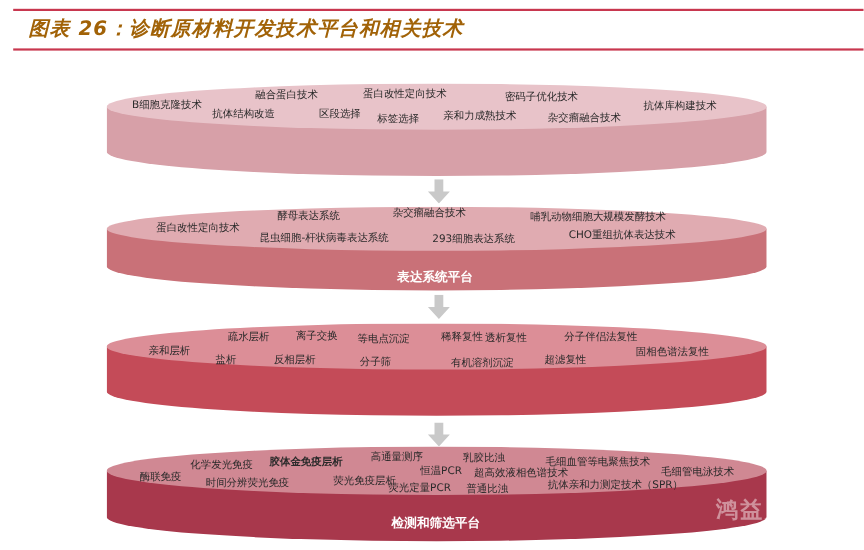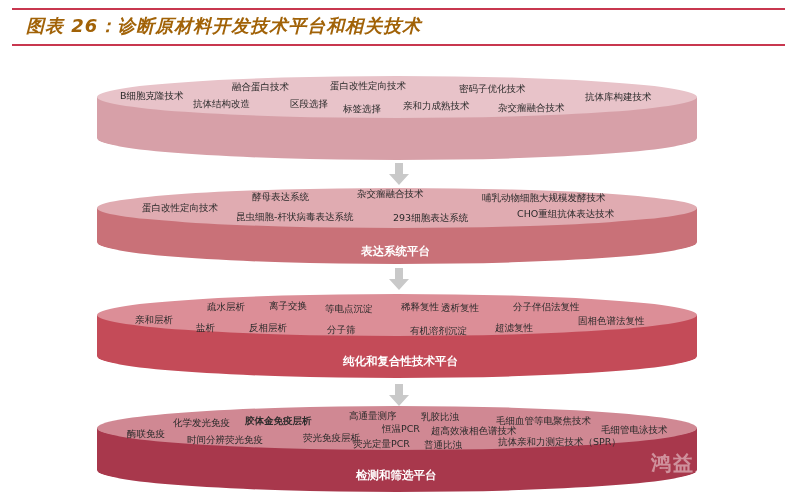--- a/index.html
+++ b/index.html
@@ -74,36 +74,35 @@
   <span class="item" style="left:228px;top:9px;">等电点沉淀</span>
   <span class="item" style="left:293px;top:7px;margin-left:11px;">稀释复性</span>
   <span class="item" style="left:344px;top:8px;">透析复性</span>
   <span class="item" style="left:416px;top:7px;">分子伴侣法复性</span>
   <span class="item" style="left:99px;top:28px;">盐析</span>
   <span class="item" style="left:152px;top:28px;">反相层析</span>
   <span class="item" style="left:230px;top:30px;">分子筛</span>
   <span class="item" style="left:313px;top:31px;">有机溶剂沉淀</span>
   <span class="item" style="left:398px;top:28px;">超滤复性</span>
   <span class="item" style="left:481px;top:21px;">固相色谱法复性</span>
-  <span class="plabel" style="left:246px;top:60px;">纯化和复合性技术平台</span>
 </div>
 
 <svg class="arrow" style="left:389px;top:384px;" viewBox="0 0 20 22">
   <path d="M6,0 L14,0 L14,11 L20,11 L10,22 L0,11 L6,11 Z" fill="#c9c9c9"></path>
 </svg>
 
 <div class="disc" style="top:406px;height:90px;">
   <svg width="600" height="90">
     <path d="M0,22 L0,64 A300,22 0 0,0 600,64 L600,22 Z" fill="#a8384c"></path>
     <ellipse cx="300" cy="22" rx="300" ry="22" fill="#d08893"></ellipse>
   </svg>
   <span class="item" style="left:30px;top:22px;">酶联免疫</span>
   <span class="item" style="left:76px;top:11px;">化学发光免疫</span>
   <span class="item" style="left:148px;top:9px;font-weight:bold;">胶体金免疫层析</span>
-  <span class="item" style="left:252px;top:4px;">高通量测序</span>
+  <span class="item" style="left:240px;top:4px;">高通量测序</span>
   <span class="item" style="left:324px;top:5px;">乳胶比浊</span>
   <span class="item" style="left:399px;top:9px;">毛细血管等电聚焦技术</span>
   <span class="item" style="left:504px;top:18px;">毛细管电泳技术</span>
   <span class="item" style="left:90px;top:28px;">时间分辨荧光免疫</span>
   <span class="item" style="left:190px;top:26px;margin-left:16px;">荧光免疫层析</span>
   <span class="item" style="left:285px;top:17px;">恒温PCR</span>
   <span class="item" style="left:334px;top:19px;">超高效液相色谱技术</span>
   <span class="item" style="left:256px;top:32px;text-align:right;">荧光定量PCR</span>
   <span class="item" style="left:327px;top:33px;">普通比浊</span>
   <span class="item" style="left:401px;top:30px;">抗体亲和力测定技术（SPR）</span>

